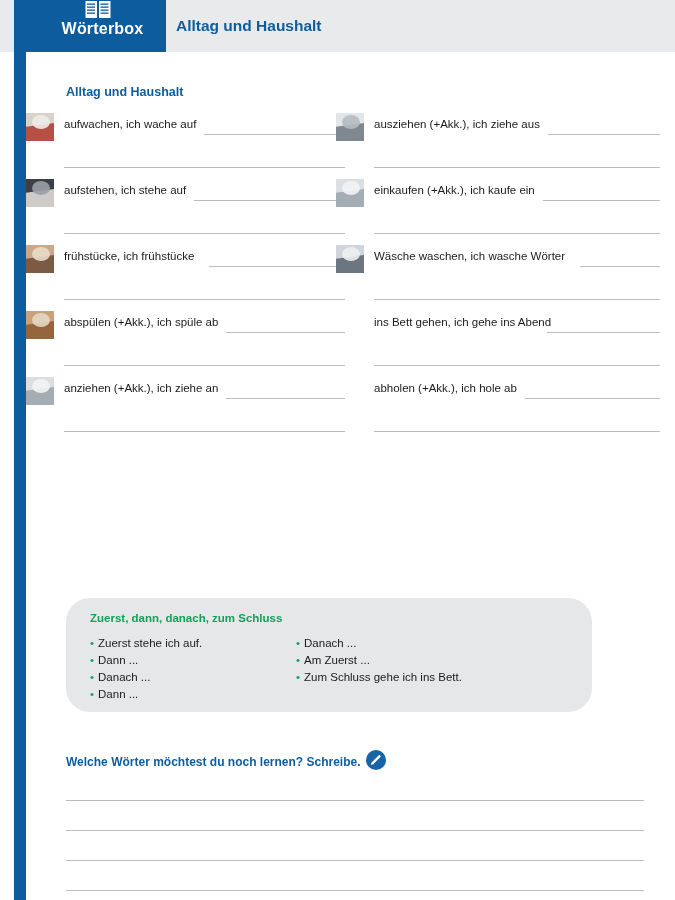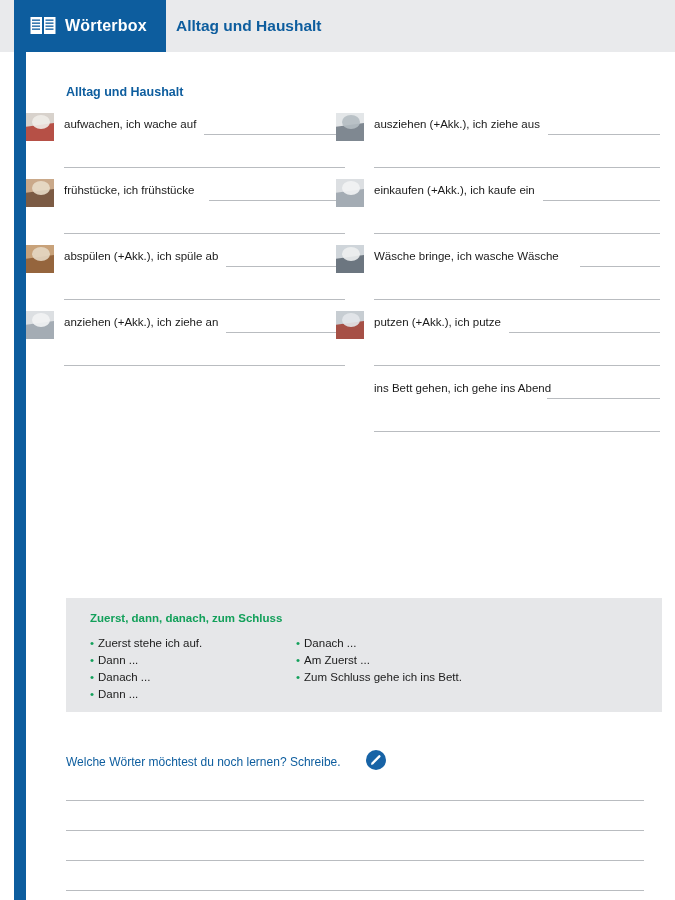--- a/index.html
+++ b/index.html
@@ -23,20 +23,21 @@
     background: #e9eaec;
   }
   .header-brand {
     position: absolute;
     top: 0; left: 14px;
     width: 152px; height: 52px;
     background: #0d5d9e;
     display: flex;
     align-items: center;
     padding-left: 16px;
+    flex-direction: column;
   }
   .book-icon { width: 26px; height: 20px; position: relative; flex: none; }
   .book-icon svg { display: block; }
   .brand-text {
     color: #ffffff;
     font-size: 16px;
     font-weight: bold;
     margin-left: 9px;
     letter-spacing: .2px;
   }
@@ -100,22 +101,23 @@
     height: 1px;
     background: #b9bcc0;
   }
   .entry .rule1 { top: 24px; right: 6px; }
   .entry .rule2 { top: 57px; left: 38px; right: 6px; }
   .entry.no-img .label { left: 38px; }
   
   .seqbox {
     position: absolute;
     left: 40px; top: 546px;
-    width: 596px; height: 114px;
+    width: 526px; height: 114px;
     background: #e6e7e9;
+    border-radius: 24px;
   }
   .seqbox .seq-title {
     position: absolute;
     left: 24px; top: 14px;
     color: #12a05a;
     font-size: 11.5px;
     font-weight: bold;
   }
   .seq-col { position: absolute; top: 37px; }
   .seq-col-left { left: 24px; }
@@ -126,21 +128,21 @@
     line-height: 17px;
     white-space: nowrap;
   }
   .seq-item .bullet { color: #12a05a; margin-right: 4px; }
   
   .prompt {
     position: absolute;
     left: 40px; top: 703px;
     color: #0d5d9e;
     font-size: 12px;
-    font-weight: normal;
+    font-weight: bold;
   }
   .pencil-badge {
     position: absolute;
     left: 340px; top: 698px;
     width: 20px; height: 20px;
     border-radius: 50%;
     background: #1763a6;
   }
   .pencil-badge svg { position: absolute; left: 4px; top: 4px; }
   .writeline {
@@ -189,20 +191,29 @@
         <div class="entry">
           <div class="thumb" style="background: rgb(216, 210, 204);">
             <div class="g1" style="left: -4px; top: 12px; width: 36px; height: 20px; background: rgb(176, 58, 46); opacity: 0.85; transform: rotate(-8deg);"></div>
             <div class="g2" style="left: 6px; top: 2px; width: 18px; height: 14px; border-radius: 50%; background: rgb(240, 236, 232); opacity: 0.9;"></div>
           </div>
           <div class="label">aufwachen, ich wache auf</div>
           <div class="rule1" style="left: 178px;"></div>
           <div class="rule2"></div>
         </div>
         <div class="entry">
+          <div class="thumb" style="background: rgb(59, 63, 70);">
+            <div class="g1" style="left: -4px; top: 12px; width: 36px; height: 20px; background: rgb(232, 228, 222); opacity: 0.85; transform: rotate(-8deg);"></div>
+            <div class="g2" style="left: 6px; top: 2px; width: 18px; height: 14px; border-radius: 50%; background: rgb(154, 160, 166); opacity: 0.9;"></div>
+          </div>
+          <div class="label">aufstehen, ich stehe auf</div>
+          <div class="rule1" style="left: 168px;"></div>
+          <div class="rule2"></div>
+        </div>
+        <div class="entry">
           <div class="thumb" style="background: rgb(202, 169, 138);">
             <div class="g1" style="left: -4px; top: 12px; width: 36px; height: 20px; background: rgb(111, 78, 55); opacity: 0.85; transform: rotate(-8deg);"></div>
             <div class="g2" style="left: 6px; top: 2px; width: 18px; height: 14px; border-radius: 50%; background: rgb(232, 220, 200); opacity: 0.9;"></div>
           </div>
           <div class="label">frühstücke, ich frühstücke</div>
           <div class="rule1" style="left: 183px;"></div>
           <div class="rule2"></div>
         </div>
         <div class="entry">
           <div class="thumb" style="background: rgb(200, 162, 122);">
@@ -240,36 +251,32 @@
           </div>
           <div class="label">einkaufen (+Akk.), ich kaufe ein</div>
           <div class="rule1" style="left: 207px;"></div>
           <div class="rule2"></div>
         </div>
         <div class="entry">
           <div class="thumb" style="background: rgb(207, 213, 218);">
             <div class="g1" style="left: -4px; top: 12px; width: 36px; height: 20px; background: rgb(90, 101, 112); opacity: 0.85; transform: rotate(-8deg);"></div>
             <div class="g2" style="left: 6px; top: 2px; width: 18px; height: 14px; border-radius: 50%; background: rgb(237, 239, 240); opacity: 0.9;"></div>
           </div>
-          <div class="label">Wäsche bringe, ich wasche Wäsche</div>
+          <div class="label">Wäsche waschen, ich wasche Wörter</div>
           <div class="rule1" style="left: 244px;"></div>
-          <div class="rule2"></div>
-        </div>
-        <div class="entry">
-          <div class="thumb" style="background: rgb(199, 205, 210);">
-            <div class="g1" style="left: -4px; top: 12px; width: 36px; height: 20px; background: rgb(160, 58, 46); opacity: 0.85; transform: rotate(-8deg);"></div>
-            <div class="g2" style="left: 6px; top: 2px; width: 18px; height: 14px; border-radius: 50%; background: rgb(227, 231, 234); opacity: 0.9;"></div>
-          </div>
-          <div class="label">putzen (+Akk.), ich putze</div>
-          <div class="rule1" style="left: 173px;"></div>
           <div class="rule2"></div>
         </div>
         <div class="entry no-img">
           <div class="label">ins Bett gehen, ich gehe ins Abend</div>
           <div class="rule1" style="left: 211px;"></div>
+          <div class="rule2"></div>
+        </div>
+        <div class="entry no-img">
+          <div class="label">abholen (+Akk.), ich hole ab</div>
+          <div class="rule1" style="left: 189px;"></div>
           <div class="rule2"></div>
         </div>
       </div>
 
     <div class="seqbox">
       <div class="seq-title">Zuerst, dann, danach, zum Schluss</div>
       <div class="seq-col seq-col-left" id="seq-left">
           <div class="seq-item"><span class="bullet">•</span><span>Zuerst stehe ich auf.</span></div>
           <div class="seq-item"><span class="bullet">•</span><span>Dann ...</span></div>
           <div class="seq-item"><span class="bullet">•</span><span>Danach ...</span></div>

